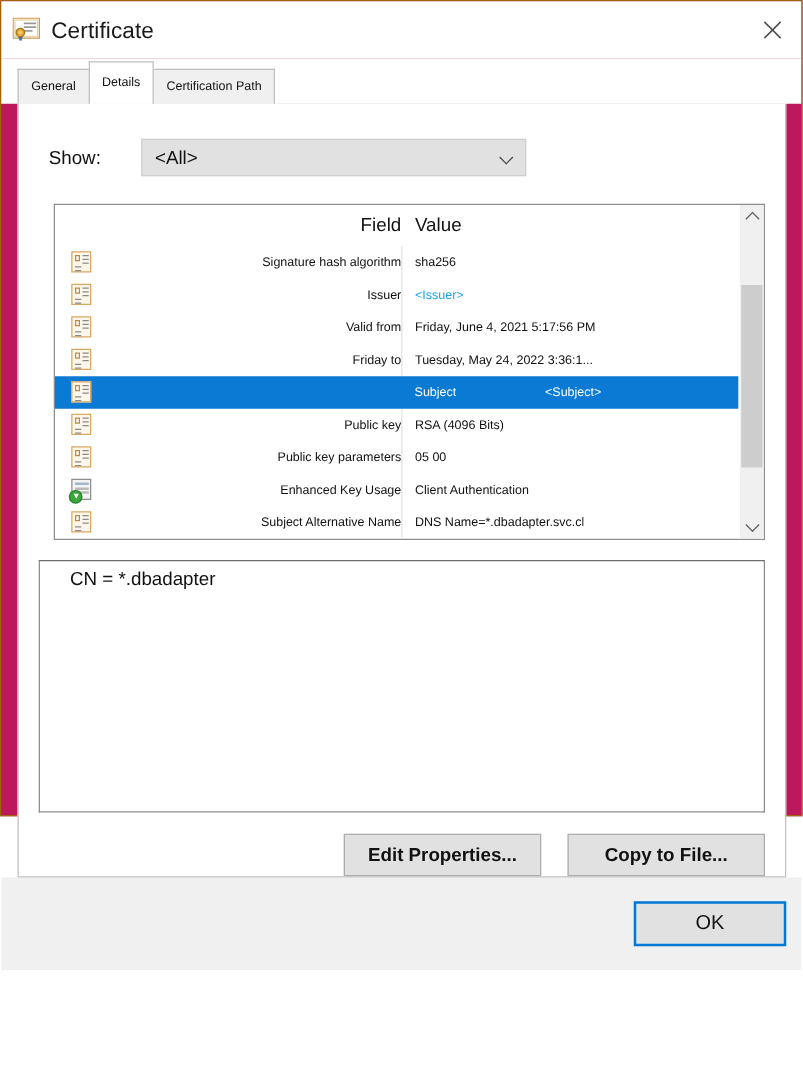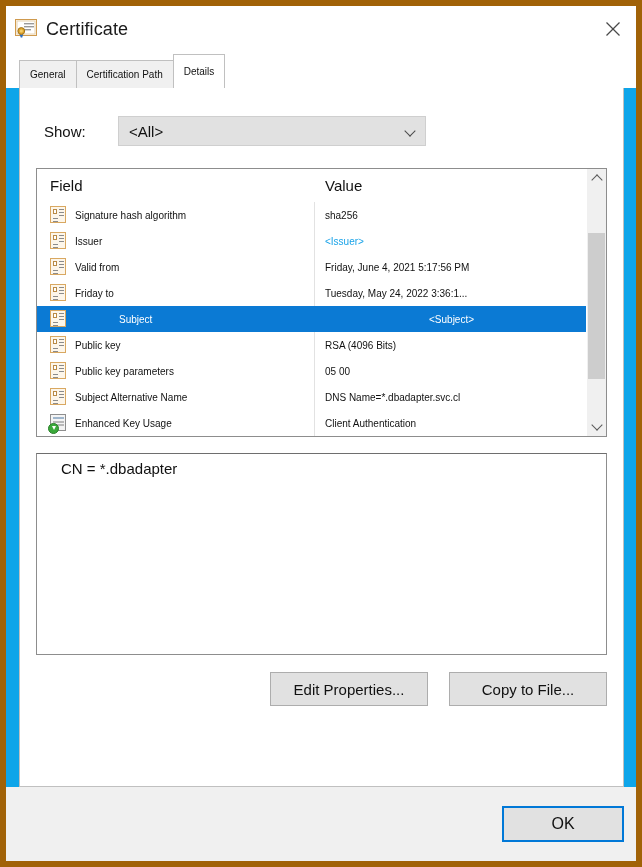--- a/index.html
+++ b/index.html
@@ -10,24 +10,24 @@
   body {
     width: 642px; height: 867px;
     font-family: "Liberation Sans", sans-serif;
     -webkit-font-smoothing: antialiased;
     overflow: hidden;
   }
 
   .dialog {
     position: relative;
     width: 642px;
-    height: 867px;
-    box-sizing: border-box;
-    border: 6px solid #a16207;
-    background: #0ea5e9;
+    height: 653px;
+    box-sizing: border-box;
+    border: 1px solid #a16207;
+    background: #be185d;
     display: flex;
     flex-direction: column;
   }
 
   
   .titlebar {
     height: 46px;
     background: #ffffff;
     display: flex;
     align-items: center;
@@ -137,28 +137,29 @@
     position: absolute;
     left: 1px; top: 2px;
     width: 7px; height: 7px;
     border-right: 1.4px solid #4a4a4a;
     border-bottom: 1.4px solid #4a4a4a;
     transform: rotate(45deg);
   }
 
   
   .listbox {
-    margin: 22px 16px 0 16px;
+    margin: 22px 16px 0 28px;
     border: 1px solid #8d8d8d;
     background: #ffffff;
     height: 269px;
     box-sizing: border-box;
     position: relative;
     overflow: hidden;
     display: flex;
+    text-align: right;
   }
   .list-main {
     flex: 1 1 auto;
     position: relative;
     overflow: hidden;
   }
   .col-divider {
     position: absolute;
     left: 277px; top: 0; bottom: 0;
     width: 1px;
@@ -341,20 +342,21 @@
     font-family: "Liberation Sans", sans-serif;
     font-size: 15px;
     color: #111;
     background: #e1e1e1;
     border: 1px solid #adadad;
     box-sizing: border-box;
     height: 34px;
     min-width: 158px;
     padding: 0 10px;
     cursor: default;
+    font-weight: bold;
   }
 
   
   .footer {
     flex: 0 0 auto;
     height: 74px;
     background: #f0f0f0;
     display: flex;
     align-items: center;
     justify-content: flex-end;
@@ -396,22 +398,22 @@
     <div class="close-btn">
       <svg width="16" height="16" viewBox="0 0 16 16" xmlns="http://www.w3.org/2000/svg">
         <line x1="1.5" y1="1.5" x2="14.5" y2="14.5" stroke="#4a4a4a" stroke-width="1.2"></line>
         <line x1="14.5" y1="1.5" x2="1.5" y2="14.5" stroke="#4a4a4a" stroke-width="1.2"></line>
       </svg>
     </div>
   </div>
 
   <div class="tabstrip">
     <div class="tab">General</div>
+    <div class="tab active">Details</div>
     <div class="tab">Certification Path</div>
-    <div class="tab active">Details</div>
   </div>
 
   <div class="tabpage">
 
     <div class="show-row">
       <div class="show-label">Show:</div>
       <div class="combo">
         <span class="combo-value">&lt;All&gt;</span>
         <span class="chev"></span>
       </div>
@@ -476,37 +478,37 @@
           </div>
 
           <div class="row">
             <span class="rowicon">
                 <span class="docicon"></span>
               </span>
             <span class="rfield">Public key parameters</span>
             <span class="rvalue">05 00</span>
           </div>
 
-          <div class="row clipped">
-            <span class="rowicon">
-                <span class="docicon"></span>
-              </span>
-            <span class="rfield">Subject Alternative Name</span>
-            <span class="rvalue">DNS Name=*.dbadapter.svc.cl</span>
-          </div>
-
           <div class="row">
             <span class="rowicon">
               <span class="exticon"></span>
                 <span class="ext-badge"></span>
             </span>
             <span class="rfield">Enhanced Key Usage</span>
             <span class="rvalue">Client Authentication</span>
           </div>
 
+          <div class="row clipped">
+            <span class="rowicon">
+                <span class="docicon"></span>
+              </span>
+            <span class="rfield">Subject Alternative Name</span>
+            <span class="rvalue">DNS Name=*.dbadapter.svc.cl</span>
+          </div>
+
         </div>
       </div>
 
       <div class="vscroll">
         <div class="sb-arrow up">
             <i></i>
           </div>
         <div class="sb-thumb"></div>
         <div class="sb-arrow down">
             <i></i>

